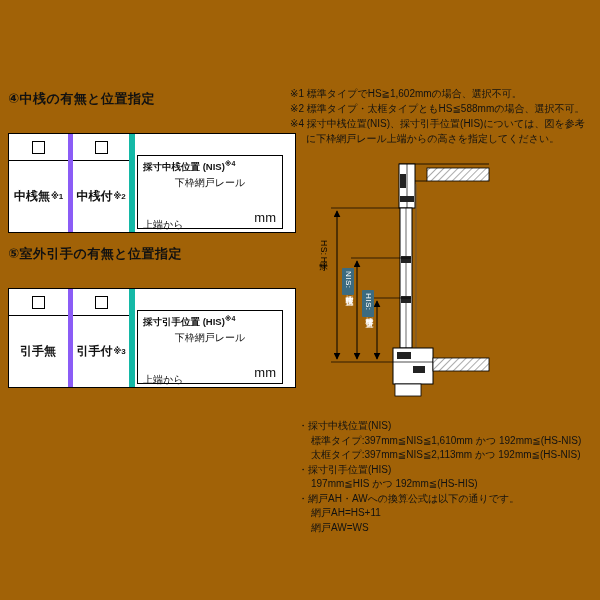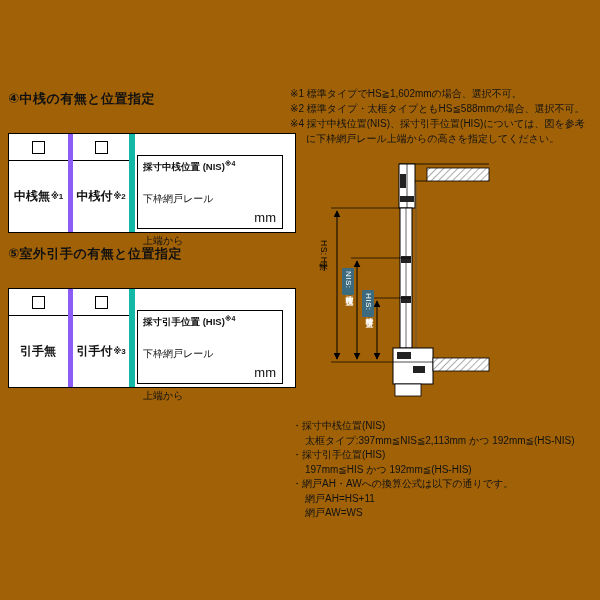--- a/index.html
+++ b/index.html
@@ -31,39 +31,39 @@
   .ft-body { height:71px; display:flex; align-items:center; justify-content:center; font-size:12px; font-weight:bold; }
   .ft-body sup { font-size:8px; font-weight:bold; margin-left:1px; }
 
   .inner-box {
     position:absolute; left:2px; right:12px; top:21px; bottom:3px;
     border:1px solid #000; background:#fff; padding:4px 5px;
   }
   .ib-title { font-size:9.5px; font-weight:bold; white-space:nowrap; }
   .ib-title sup { font-size:7px; }
   .ib-line { font-size:10px; line-height:14px;margin-top:28px; }
-  .ib-line.first { margin-top:18px; }
+  .ib-line.first { margin-top:2px;text-align:center; }
   .unit-field { position:absolute; right:6px; bottom:3px; font-size:13px; }
 
   .notes-top { position:absolute; left:290px; top:86px; width:298px; font-size:10px; line-height:15px; }
   .note-line { white-space:nowrap; }
   .note-line.hang { white-space:normal; padding-left:16px; text-indent:-16px; }
 
   .diagram { position:absolute; left:315px; top:162px; width:178px; height:252px; }
   .diagram svg { position:absolute; left:0; top:0; }
   .dim-label {
     position:absolute; writing-mode:vertical-rl; text-orientation:mixed;
     font-size:8.5px; line-height:1.3; letter-spacing:0.5px; color:#000;
   }
   .dim-label.boxed { color:#fff; padding:3px 1px; border-radius:1px; font-size:8px; }
   #hs-label  { left:3px;  top:78px; }
   #nis-label { left:27px; top:106px; }
   #his-label { left:47px; top:128px; }
 
-  .notes-bottom { position:absolute; left:292px; top:419px; width:298px; font-size:10px; line-height:14.5px; }
+  .notes-bottom { position:absolute; left:298px; top:419px; width:298px; font-size:10px; line-height:14.5px; }
   .nb-heading { white-space:nowrap; }
   .nb-indent { padding-left:13px; white-space:nowrap; }
 </style>
 </head>
 <body>
 
 <div class="canvas">
 
   <div class="sec-title" id="sec4-title">④中桟の有無と位置指定</div>
 
@@ -184,20 +184,21 @@
       <line x1="62" y1="139" x2="62" y2="197" stroke="#000" stroke-width="1" marker-start="url(#arw)" marker-end="url(#arw)"></line>
     </svg>
 
     <div class="dim-label" id="hs-label">HS:採寸H</div>
     <div class="dim-label boxed" id="nis-label" style="background: rgb(60, 107, 128);">NIS:採寸中桟位置</div>
     <div class="dim-label boxed" id="his-label" style="background: rgb(60, 107, 128);">HIS:採寸引手位置</div>
   </div>
 
   <div class="notes-bottom">
     <div class="nb-heading">・採寸中桟位置(NIS)</div>
+    <div class="nb-indent">標準タイプ:397mm≦NIS≦1,610mm かつ 192mm≦(HS-NIS)</div>
     <div class="nb-indent">太框タイプ:397mm≦NIS≦2,113mm かつ 192mm≦(HS-NIS)</div>
     <div class="nb-heading">・採寸引手位置(HIS)</div>
     <div class="nb-indent">197mm≦HIS かつ 192mm≦(HS-HIS)</div>
     <div class="nb-heading">・網戸AH・AWへの換算公式は以下の通りです。</div>
     <div class="nb-indent">網戸AH=HS+11</div>
     <div class="nb-indent">網戸AW=WS</div>
   </div>
 
 </div>
 

